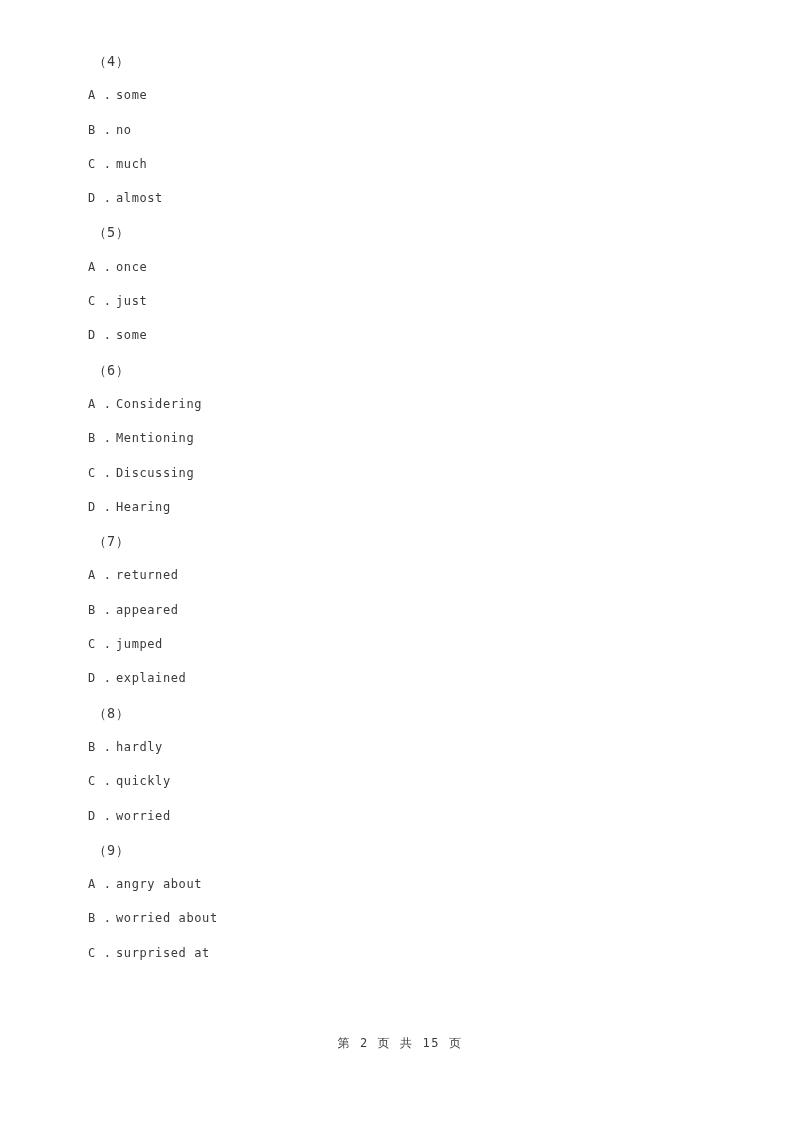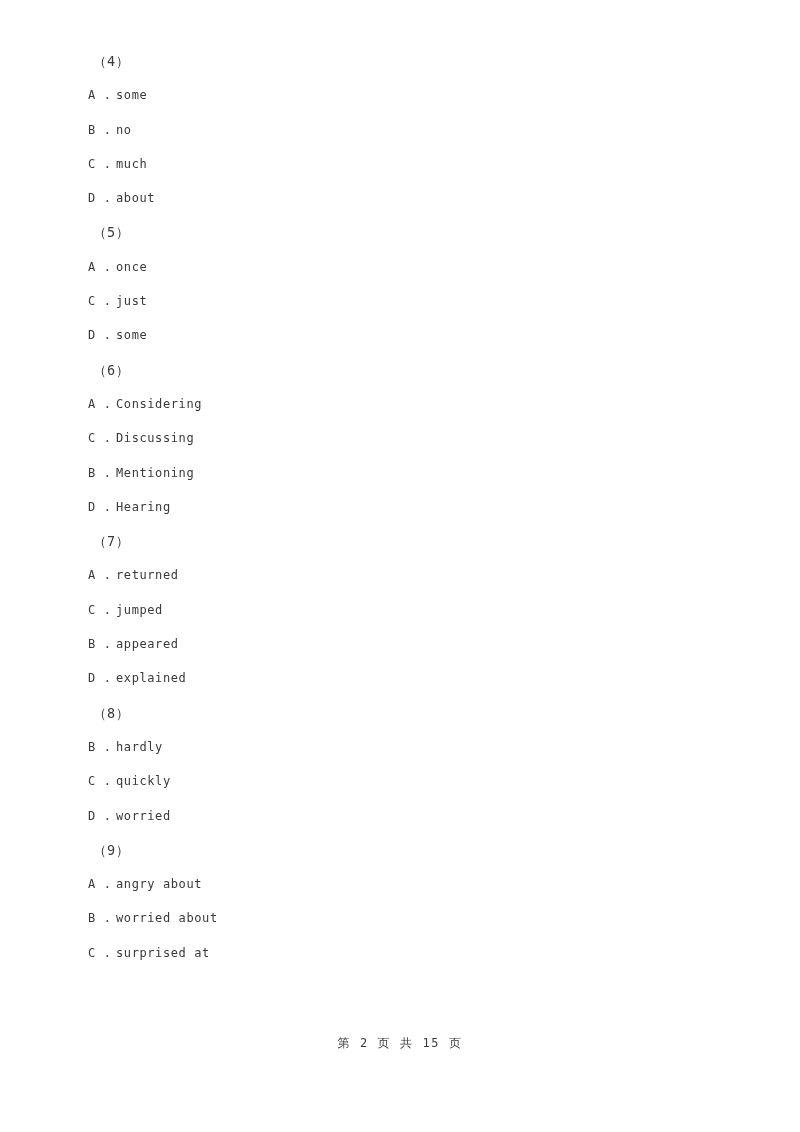--- a/index.html
+++ b/index.html
@@ -74,34 +74,34 @@
 </head>
 <body>
 
 <div class="page">
 
   <div class="content">
       <div class="line group-num">（4）</div>
       <div class="line"><span class="opt-letter">A .</span><span class="opt-text">some</span></div>
       <div class="line"><span class="opt-letter">B .</span><span class="opt-text">no</span></div>
       <div class="line"><span class="opt-letter">C .</span><span class="opt-text">much</span></div>
-      <div class="line"><span class="opt-letter">D .</span><span class="opt-text">about</span></div>
+      <div class="line"><span class="opt-letter">D .</span><span class="opt-text">almost</span></div>
       <div class="line group-num">（5）</div>
       <div class="line"><span class="opt-letter">A .</span><span class="opt-text">once</span></div>
       <div class="line"><span class="opt-letter">C .</span><span class="opt-text">just</span></div>
       <div class="line"><span class="opt-letter">D .</span><span class="opt-text">some</span></div>
       <div class="line group-num">（6）</div>
       <div class="line"><span class="opt-letter">A .</span><span class="opt-text">Considering</span></div>
+      <div class="line"><span class="opt-letter">B .</span><span class="opt-text">Mentioning</span></div>
       <div class="line"><span class="opt-letter">C .</span><span class="opt-text">Discussing</span></div>
-      <div class="line"><span class="opt-letter">B .</span><span class="opt-text">Mentioning</span></div>
       <div class="line"><span class="opt-letter">D .</span><span class="opt-text">Hearing</span></div>
       <div class="line group-num">（7）</div>
       <div class="line"><span class="opt-letter">A .</span><span class="opt-text">returned</span></div>
+      <div class="line"><span class="opt-letter">B .</span><span class="opt-text">appeared</span></div>
       <div class="line"><span class="opt-letter">C .</span><span class="opt-text">jumped</span></div>
-      <div class="line"><span class="opt-letter">B .</span><span class="opt-text">appeared</span></div>
       <div class="line"><span class="opt-letter">D .</span><span class="opt-text">explained</span></div>
       <div class="line group-num">（8）</div>
       <div class="line"><span class="opt-letter">B .</span><span class="opt-text">hardly</span></div>
       <div class="line"><span class="opt-letter">C .</span><span class="opt-text">quickly</span></div>
       <div class="line"><span class="opt-letter">D .</span><span class="opt-text">worried</span></div>
       <div class="line group-num">（9）</div>
       <div class="line"><span class="opt-letter">A .</span><span class="opt-text">angry about</span></div>
       <div class="line"><span class="opt-letter">B .</span><span class="opt-text">worried about</span></div>
       <div class="line"><span class="opt-letter">C .</span><span class="opt-text">surprised at</span></div>
     </div>

